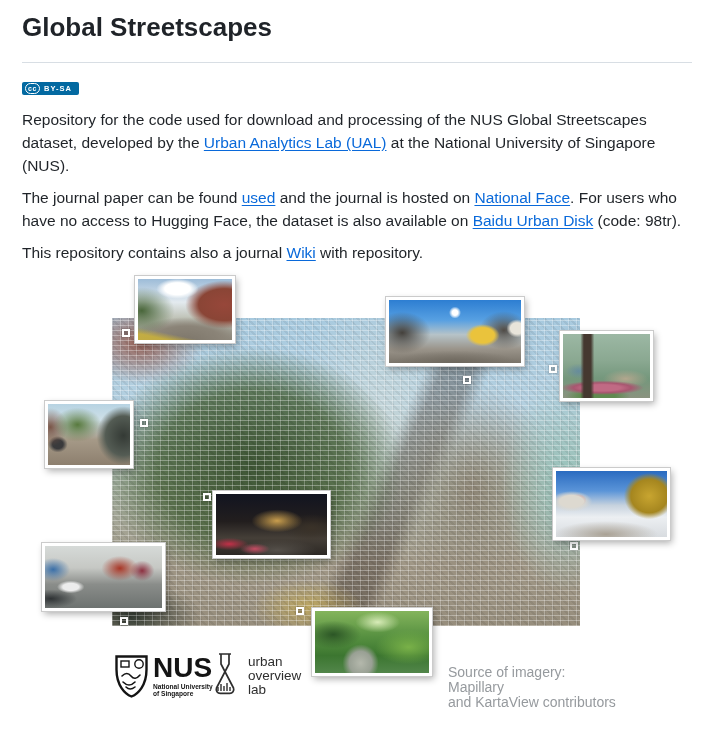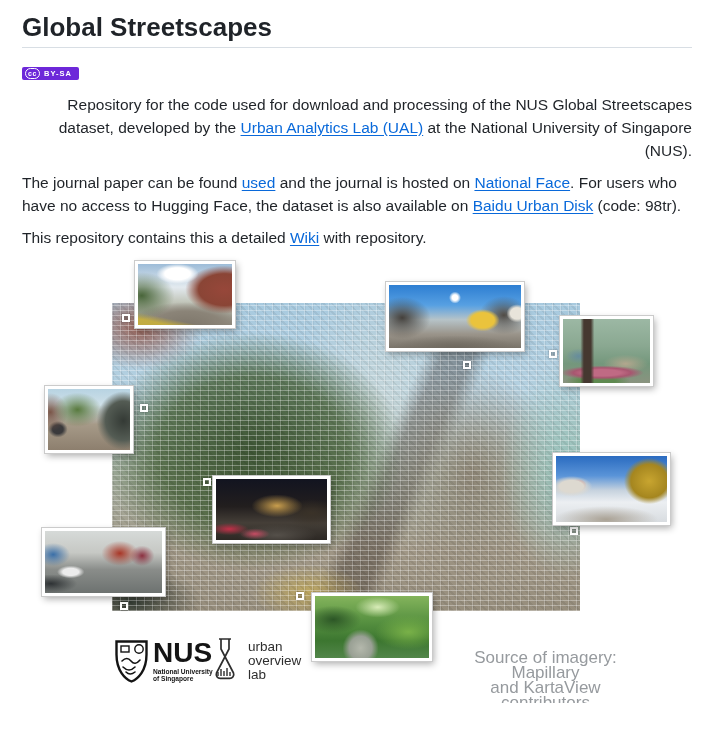--- a/index.html
+++ b/index.html
@@ -1,28 +1,28 @@
 <!DOCTYPE html>
 <html><head>
 <meta charset="utf-8">
 <style>
   html,body{margin:0;padding:0;background:#ffffff;}
   body{width:713px;font-family:"Liberation Sans", sans-serif;color:#1f2328;}
   .page{padding:0 21px 0 22px;}
-  h1.title{font-size:26px;line-height:30px;font-weight:600;margin:12px 0 0;padding-bottom:5px;
+  h1.title{font-size:26px;line-height:30px;font-weight:600;margin:12px 0 0;padding-bottom:20px;
     border-bottom:1px solid #d8dee4;color:#1f2328;}
   .badge-row{margin:14px 0 0;height:14px;}
-  .cc-badge{display:inline-flex;align-items:center;background:#6d28d9;color:#fff;height:13px;
+  .cc-badge{display:inline-flex;align-items:center;background:#0369a1;color:#fff;height:13px;
     padding:0 7px 0 3px;border-radius:2px;text-decoration:none;gap:4px;}
   .cc-icon{display:inline-flex;align-items:center;justify-content:center;width:13px;height:9px;
     border:1px solid #fff;border-radius:6px;font-size:7px;font-weight:700;line-height:1;letter-spacing:.5px;}
   .cc-label{font-size:7.5px;font-weight:700;letter-spacing:1px;line-height:1;}
   p.body-p{font-size:15.5px;line-height:23px;margin:0 0 9px;}
   p.body-p:first-of-type{margin-top:17px;}
-  .intro-block p:first-child{margin-top:17px;text-align:right;}
+  .intro-block p:first-child{margin-top:17px;}
   a.lnk{color:#0969da;text-decoration:underline;text-underline-offset:2px;cursor:pointer;}
 
   
   .figure{position:relative;height:445px;margin:9px -21px 0 -22px;width:713px;cursor:pointer;}
   .mosaic{position:absolute;left:112px;top:45px;width:468px;height:308px;
     background:
       repeating-linear-gradient(0deg, rgba(255,255,255,.32) 0 1px, rgba(255,255,255,0) 1px 5px),
       repeating-linear-gradient(90deg, rgba(255,255,255,.26) 0 1px, rgba(0,0,0,.05) 1px 2px, rgba(0,0,0,0) 2px 8px),
       repeating-linear-gradient(45deg, rgba(0,0,0,.06) 0 2px, rgba(0,0,0,0) 2px 6px),
       radial-gradient(ellipse 90px 60px at 6% 8%, rgba(150,85,70,.9), rgba(150,85,70,0) 70%),
@@ -96,22 +96,22 @@
 
   
   .nus-logo{position:absolute;left:114px;top:381px;display:flex;align-items:center;}
   .nus-shield{width:35px;height:45px;}
   .nus-text{margin-left:4px;}
   .nus-word{font-size:28px;font-weight:700;line-height:24px;letter-spacing:0;color:#141414;}
   .nus-sub{font-size:6.6px;font-weight:700;line-height:7px;color:#141414;margin-top:3px;}
   .ual-logo{position:absolute;left:206px;top:378px;display:flex;align-items:flex-start;justify-content:flex-end;}
   .ual-flask{width:38px;height:48px;}
   .ual-text{margin-left:4px;font-size:13.5px;line-height:14px;color:#2e2e2e;margin-top:4px;}
-  .source-note{position:absolute;left:458px;top:392px;width:175px;text-align:center;
-    font-size:17px;line-height:15px;color:#969a9e;}
+  .source-note{position:absolute;left:448px;top:392px;width:175px;
+    font-size:14px;line-height:15px;color:#969a9e;}
 </style>
 </head>
 <body>
 
 <div class="page">
 
   <h1 class="title">Global Streetscapes</h1>
 
   <p class="badge-row">
     <a class="cc-badge" href="#">
@@ -119,21 +119,21 @@
       <span class="cc-label">BY-SA</span>
     </a>
   </p>
 
   <div class="intro-block">
     <p class="body-p"><span>Repository for the code used for download and processing of the NUS Global Streetscapes dataset, developed by the </span><a class="lnk" href="#">Urban Analytics Lab (UAL)</a><span> at the National University of Singapore (NUS).</span></p>
 
 
     <p class="body-p"><span>The journal paper can be found </span><a class="lnk" href="#">used</a><span> and the journal is hosted on </span><a class="lnk" href="#">National Face</a><span>. For users who have no access to Hugging Face, the dataset is also available on </span><a class="lnk" href="#">Baidu Urban Disk</a><span> (code: 98tr).</span></p>
 
-    <p class="body-p"><span>This repository contains this a detailed </span><a class="lnk" href="#">Wiki</a><span> with repository.</span></p>
+    <p class="body-p"><span>This repository contains also a journal </span><a class="lnk" href="#">Wiki</a><span> with repository.</span></p>
   </div>
 
   <div class="figure">
     <div class="mosaic"></div>
 
     <div class="marker" style="left:122px;top:56px;"></div>
     <div class="marker" style="left:140px;top:146px;"></div>
     <div class="marker" style="left:203px;top:220px;"></div>
     <div class="marker" style="left:463px;top:103px;"></div>
     <div class="marker" style="left:549px;top:92px;"></div>

